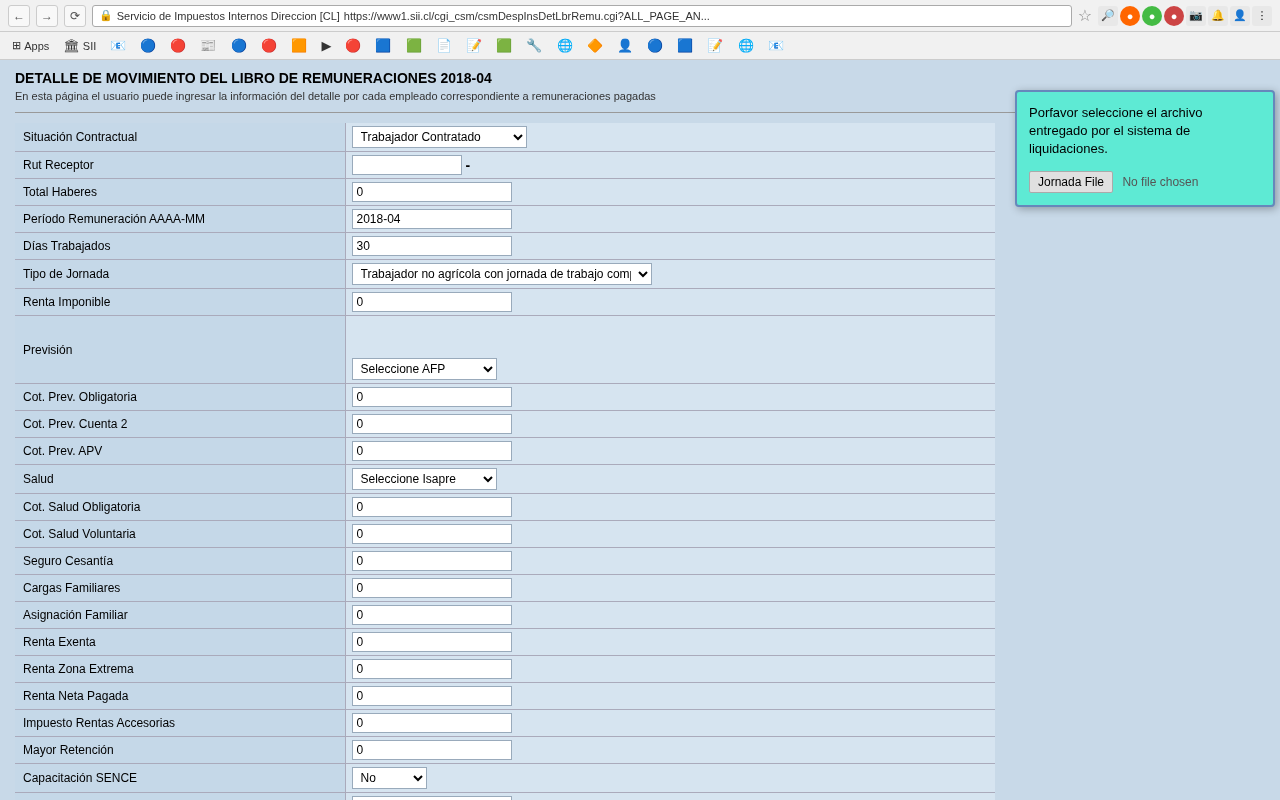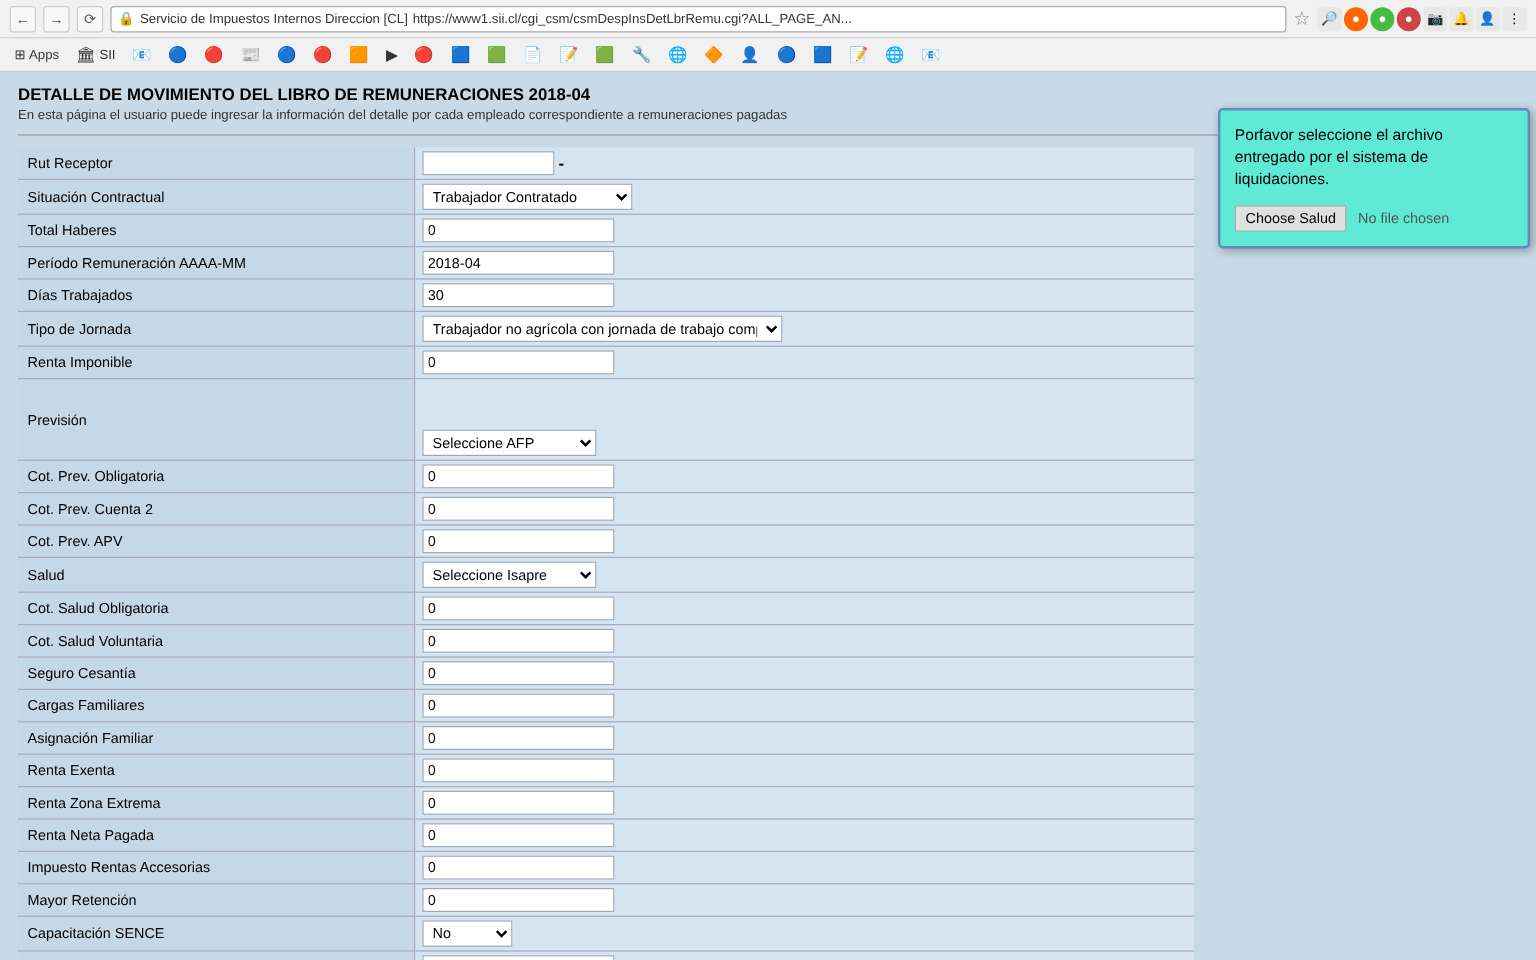--- a/index.html
+++ b/index.html
@@ -153,39 +153,39 @@
 <div class="main-content" style="position: relative;">
 
   <p class="page-title">DETALLE DE MOVIMIENTO DEL LIBRO DE REMUNERACIONES 2018-04</p>
   <p class="page-subtitle">En esta página el usuario puede ingresar la información del detalle por cada empleado correspondiente a remuneraciones pagadas</p>
   <hr class="separator">
 
   <table class="form-table">
     <tbody>
 
       <tr>
+        <td class="label-cell">Situación Contractual</td>
+        <td class="input-cell">
+          <select class="form-select form-select-md" style="width:175px;">
+            <option>Trabajador Contratado</option>
+          </select>
+        </td>
+      </tr>
+
+      <tr>
         <td class="label-cell">Rut Receptor</td>
         <td class="input-cell">
           <div class="rut-container">
             <input class="form-input" style="width: 110px;" type="text" value="">
             <span class="rut-dash">-</span>
           </div>
         </td>
       </tr>
 
       <tr>
-        <td class="label-cell">Situación Contractual</td>
-        <td class="input-cell">
-          <select class="form-select form-select-md" style="width:175px;">
-            <option>Trabajador Contratado</option>
-          </select>
-        </td>
-      </tr>
-
-      <tr>
         <td class="label-cell">Total Haberes</td>
         <td class="input-cell">
           <input class="form-input" type="text" value="0" style="">
         </td>
       </tr>
 
       <tr>
         <td class="label-cell">Período Remuneración AAAA-MM</td>
         <td class="input-cell">
           <input class="form-input" type="text" value="2018-04" style="">
@@ -347,18 +347,18 @@
           <input class="form-input" type="text" value="0" style="">
         </td>
       </tr>
 
     </tbody>
   </table>
 
   <div class="popup-box">
     <p class="popup-text">Porfavor seleccione el archivo entregado por el sistema de liquidaciones.</p>
     <div>
-      <button class="file-choose-btn">Choose Salud</button>
+      <button class="file-choose-btn">Jornada File</button>
       <span class="file-no-chosen">No file chosen</span>
     </div>
   </div>
 
 </div>
 
 </body></html>

